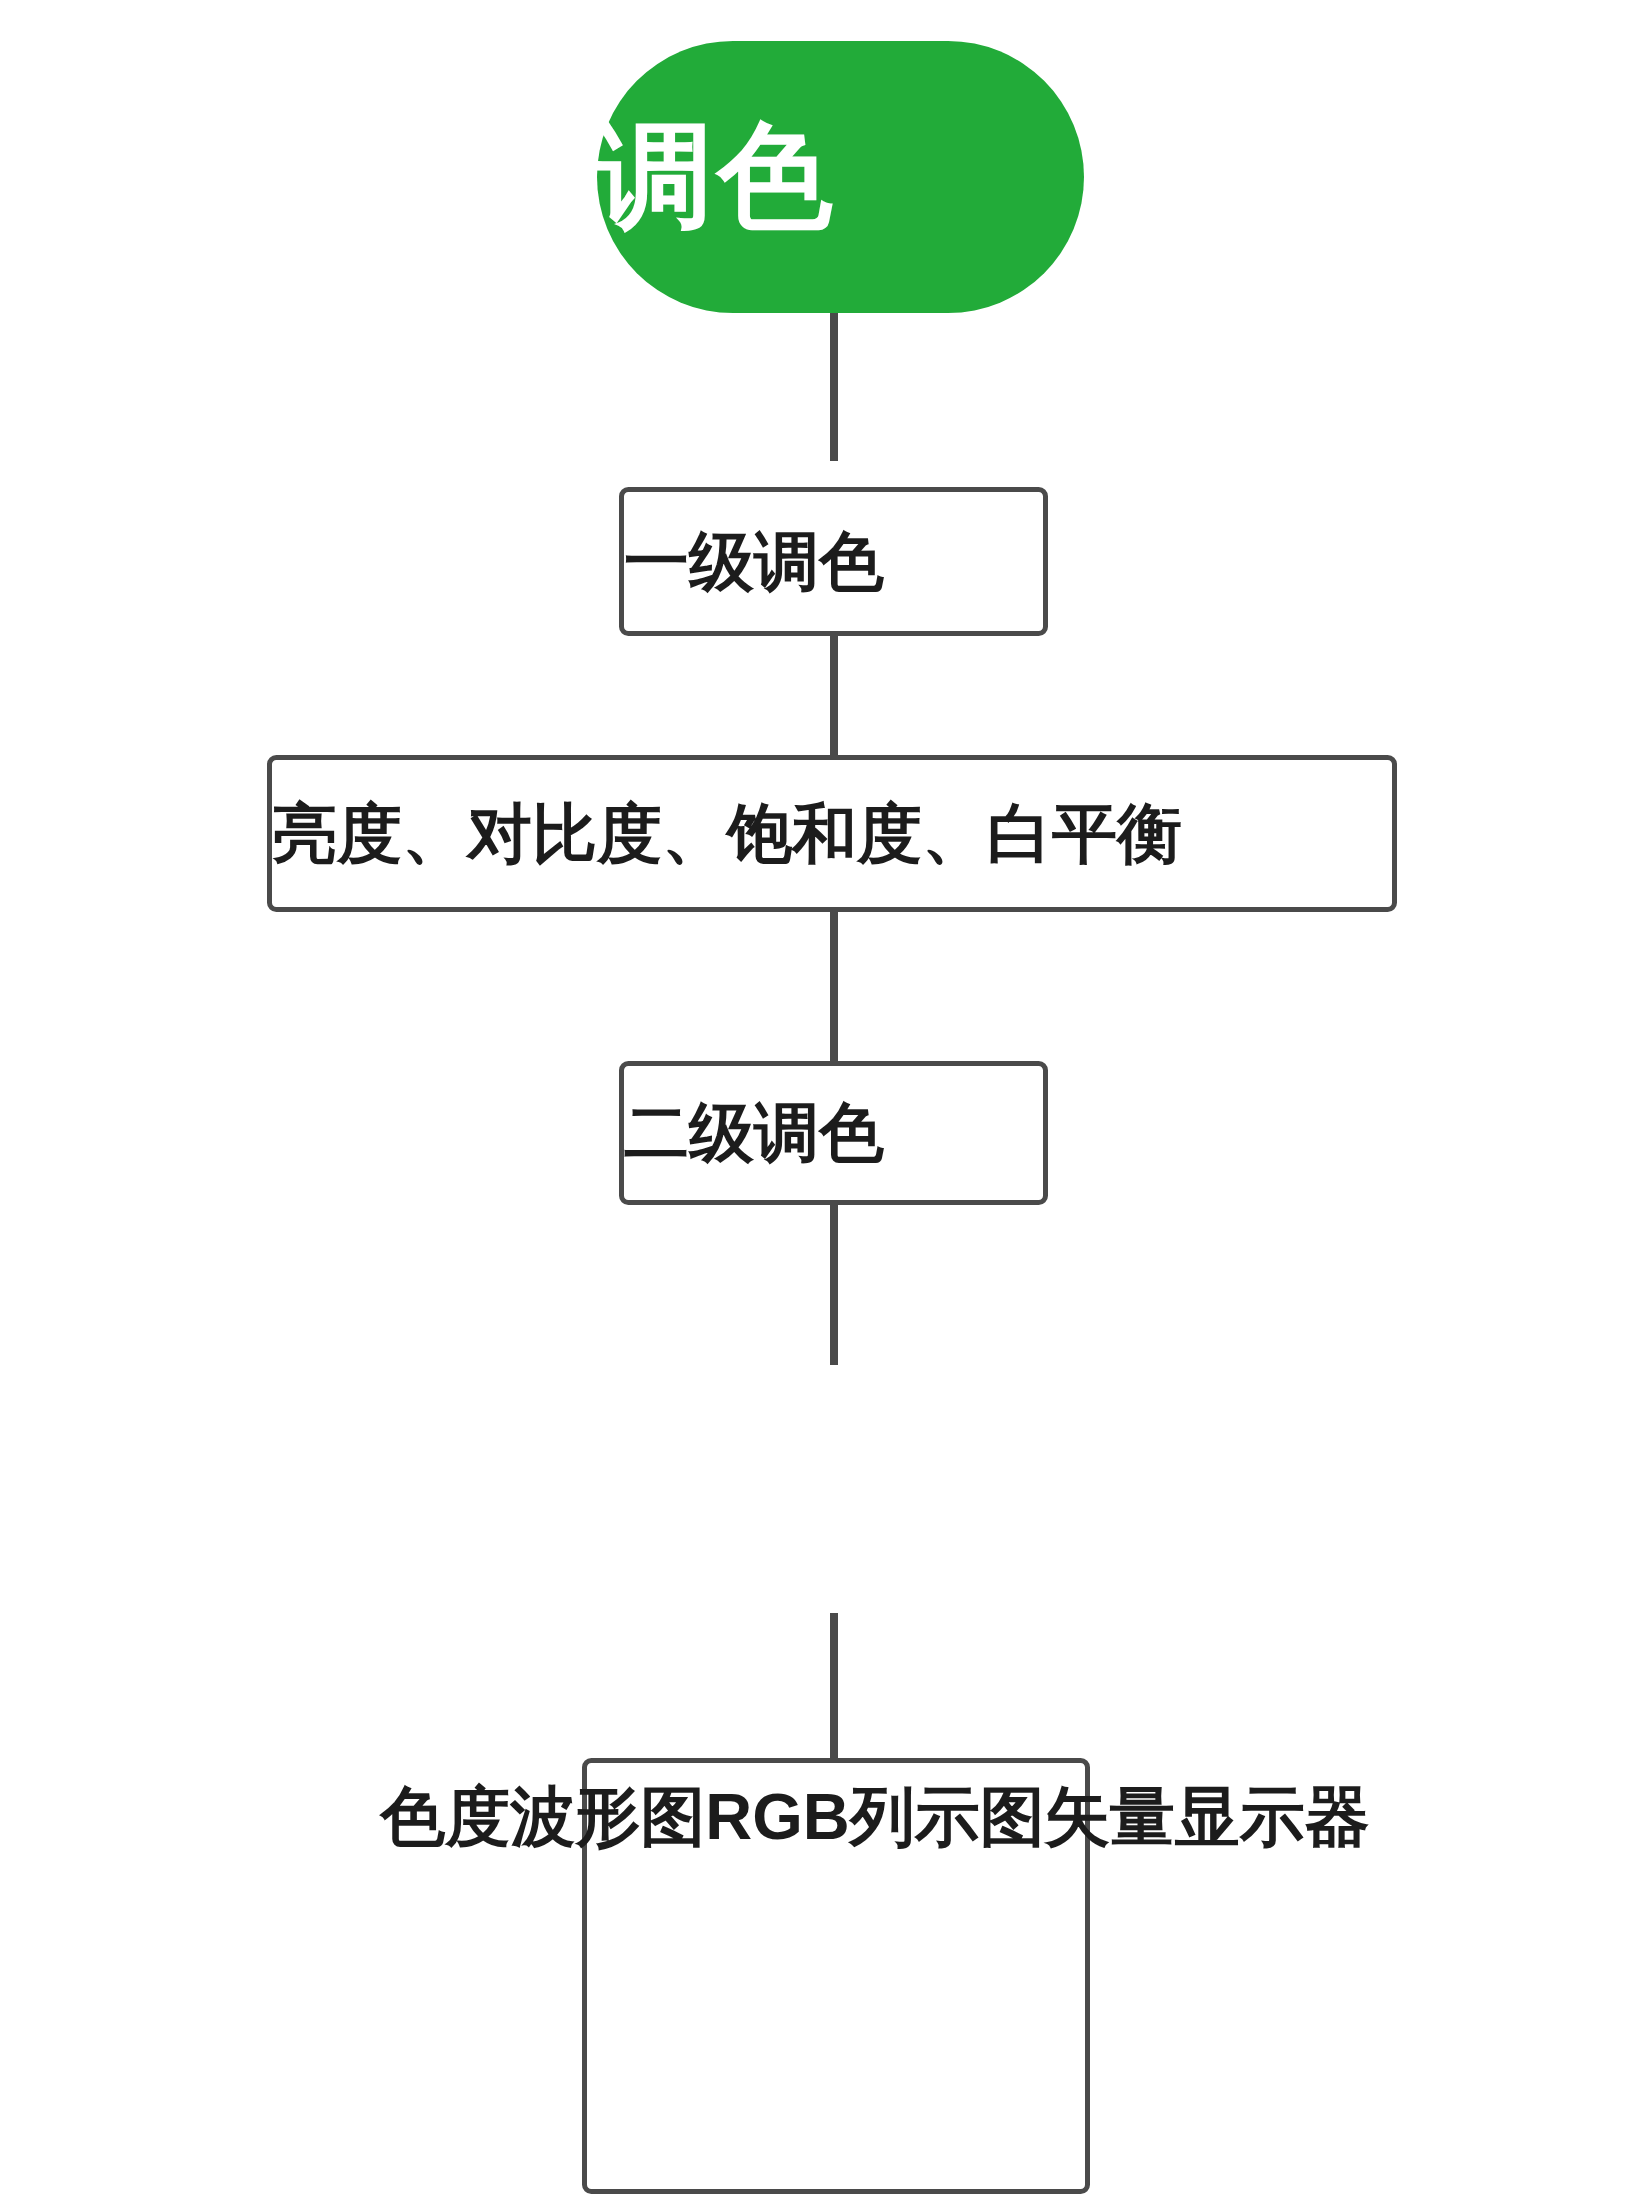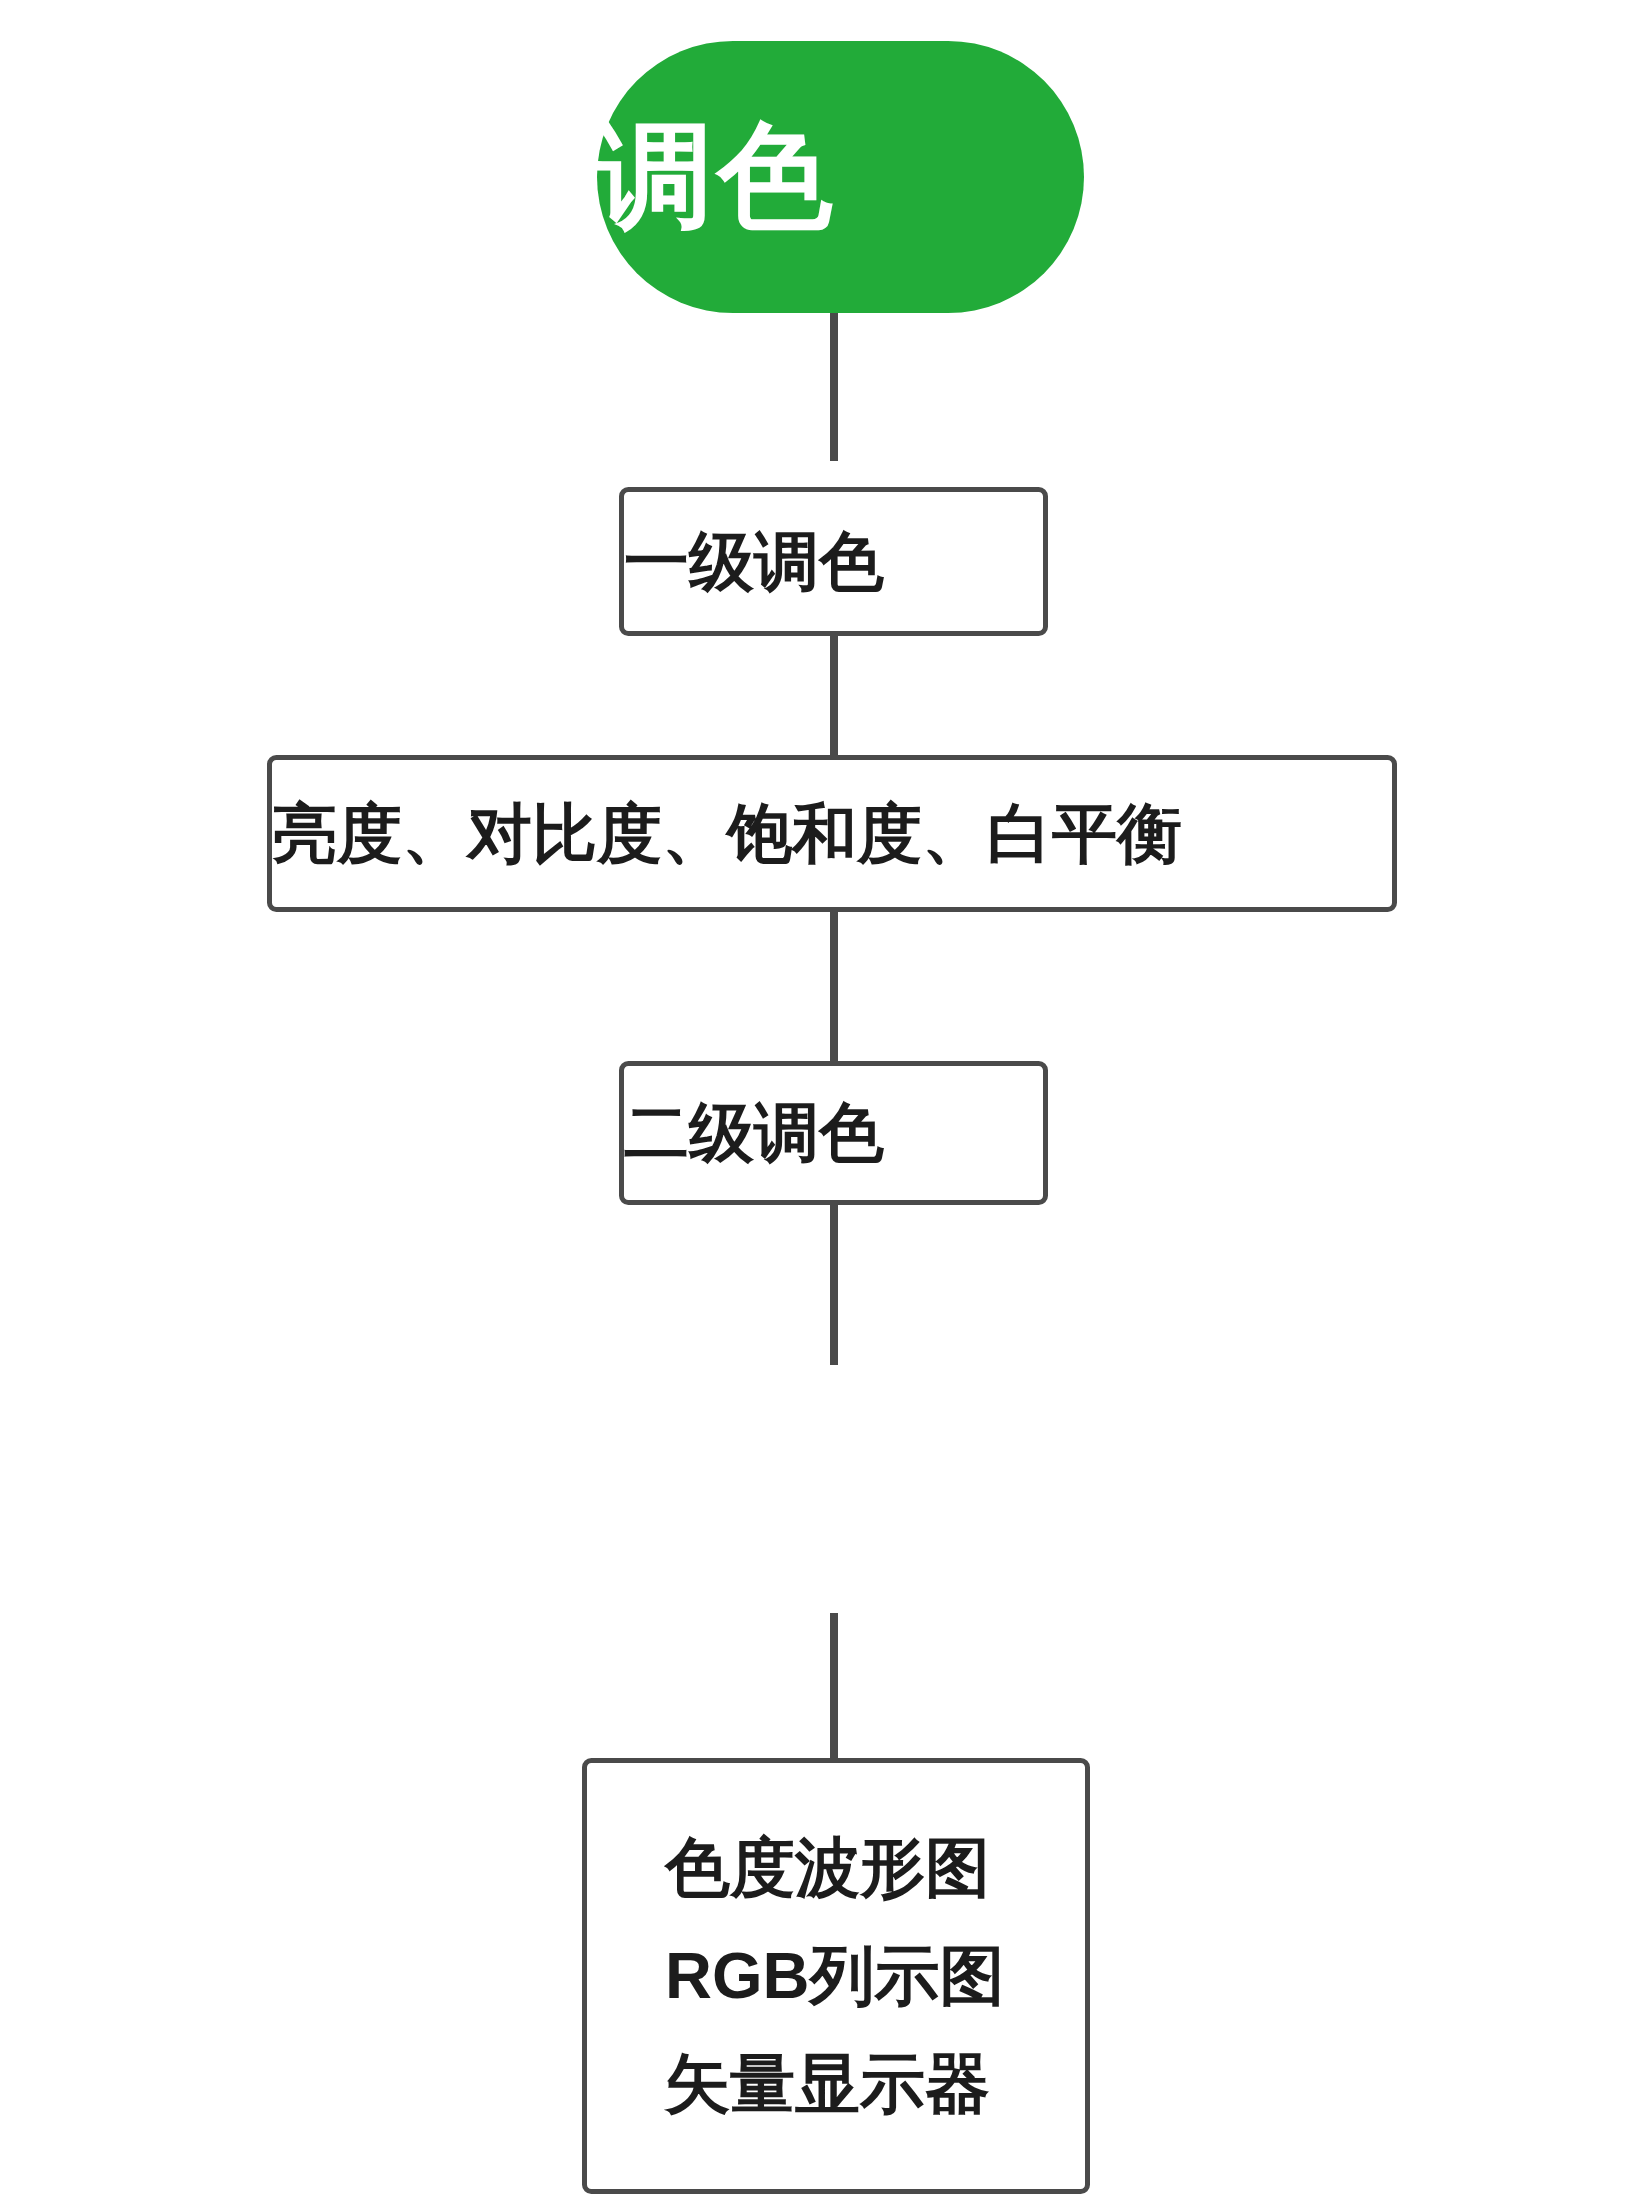--- a/index.html
+++ b/index.html
@@ -55,21 +55,21 @@
     left:25px; top:1359px; width:1602px; height:257px;
     flex-direction:column;
     align-items:flex-start;
     justify-content:center;
     padding:0 65px;
     text-align:left;
   }
   .box4 .line{line-height:103px; white-space:nowrap;}
   .box5{
     left:582px; top:1758px; width:508px; height:436px;
-    flex-direction:column;
+    flex-direction:row;
     align-items:flex-start;
     justify-content:center;
     padding:0 0 0 78px;
     text-align:left;
   }
   .box5 .line{line-height:108px; white-space:nowrap;}
   .c1{left:830px; top:310px; height:151px;}
   .c2{left:830px; top:601px; height:158px;}
   .c3{left:830px; top:908px; height:158px;}
   .c4{left:830px; top:1202px; height:163px;}

